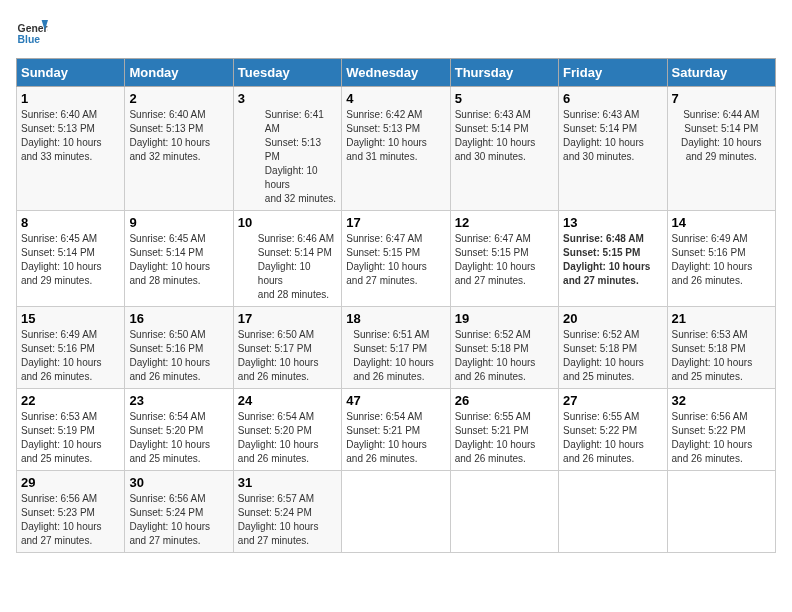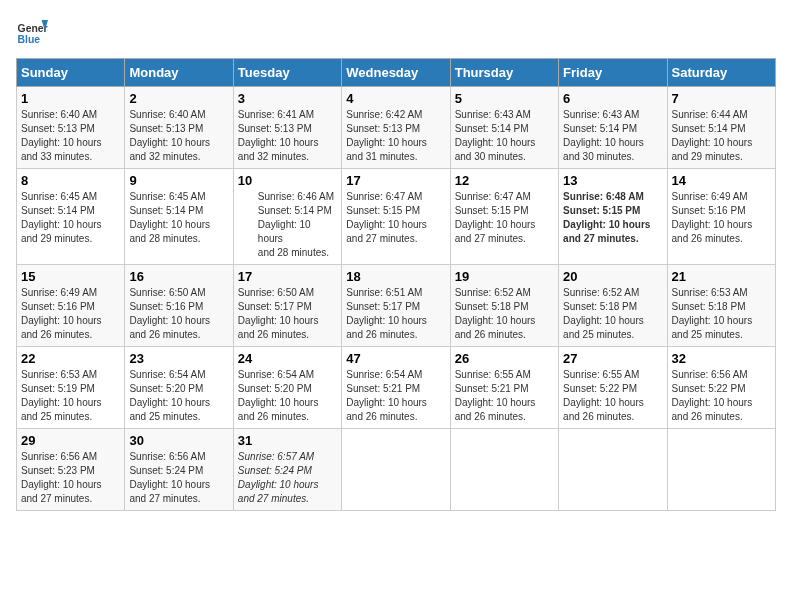--- a/index.html
+++ b/index.html
@@ -111,21 +111,21 @@
         </td>
         <td>
           <span class="day-num">2</span>
           <div class="day-info" style="white-space: pre-line;">Sunrise: 6:40 AM
 Sunset: 5:13 PM
 Daylight: 10 hours
 and 32 minutes.</div>
         </td>
         <td>
           <span class="day-num">3</span>
-          <div class="day-info" style="white-space: pre-line;">Sunrise: 6:41 AM
+          <div class="day-info" style="white-space: pre-line; margin-left: 27px;">Sunrise: 6:41 AM
 Sunset: 5:13 PM
 Daylight: 10 hours
 and 32 minutes.</div>
         </td>
         <td>
           <span class="day-num">4</span>
           <div class="day-info" style="white-space: pre-line;">Sunrise: 6:42 AM
 Sunset: 5:13 PM
 Daylight: 10 hours
 and 31 minutes.</div>
@@ -139,21 +139,21 @@
         </td>
         <td>
           <span class="day-num">6</span>
           <div class="day-info" style="white-space: pre-line;">Sunrise: 6:43 AM
 Sunset: 5:14 PM
 Daylight: 10 hours
 and 30 minutes.</div>
         </td>
         <td>
           <span class="day-num">7</span>
-          <div class="day-info" style="white-space: pre-line;">Sunrise: 6:44 AM
+          <div class="day-info" style="white-space: pre-line; text-align: center;">Sunrise: 6:44 AM
 Sunset: 5:14 PM
 Daylight: 10 hours
 and 29 minutes.</div>
         </td>
       </tr>
       <tr>
         <td>
           <span class="day-num">8</span>
           <div class="day-info" style="white-space: pre-line;">Sunrise: 6:45 AM
 Sunset: 5:14 PM
@@ -220,21 +220,21 @@
         </td>
         <td>
           <span class="day-num">17</span>
           <div class="day-info" style="white-space: pre-line;">Sunrise: 6:50 AM
 Sunset: 5:17 PM
 Daylight: 10 hours
 and 26 minutes.</div>
         </td>
         <td>
           <span class="day-num">18</span>
-          <div class="day-info" style="white-space: pre-line;">Sunrise: 6:51 AM
+          <div class="day-info" style="white-space: pre-line; margin-left: 7px;">Sunrise: 6:51 AM
 Sunset: 5:17 PM
 Daylight: 10 hours
 and 26 minutes.</div>
         </td>
         <td>
           <span class="day-num">19</span>
           <div class="day-info" style="white-space: pre-line;">Sunrise: 6:52 AM
 Sunset: 5:18 PM
 Daylight: 10 hours
 and 26 minutes.</div>
@@ -315,21 +315,21 @@
         </td>
         <td>
           <span class="day-num">30</span>
           <div class="day-info" style="white-space: pre-line;">Sunrise: 6:56 AM
 Sunset: 5:24 PM
 Daylight: 10 hours
 and 27 minutes.</div>
         </td>
         <td>
           <span class="day-num">31</span>
-          <div class="day-info" style="white-space: pre-line; font-style: italic;">Sunrise: 6:57 AM
+          <div class="day-info" style="white-space: pre-line;">Sunrise: 6:57 AM
 Sunset: 5:24 PM
 Daylight: 10 hours
 and 27 minutes.</div>
         </td>
         <td class="empty-cell"></td>
         <td class="empty-cell"></td>
         <td class="empty-cell"></td>
         <td class="empty-cell"></td>
       </tr>
     </tbody>

